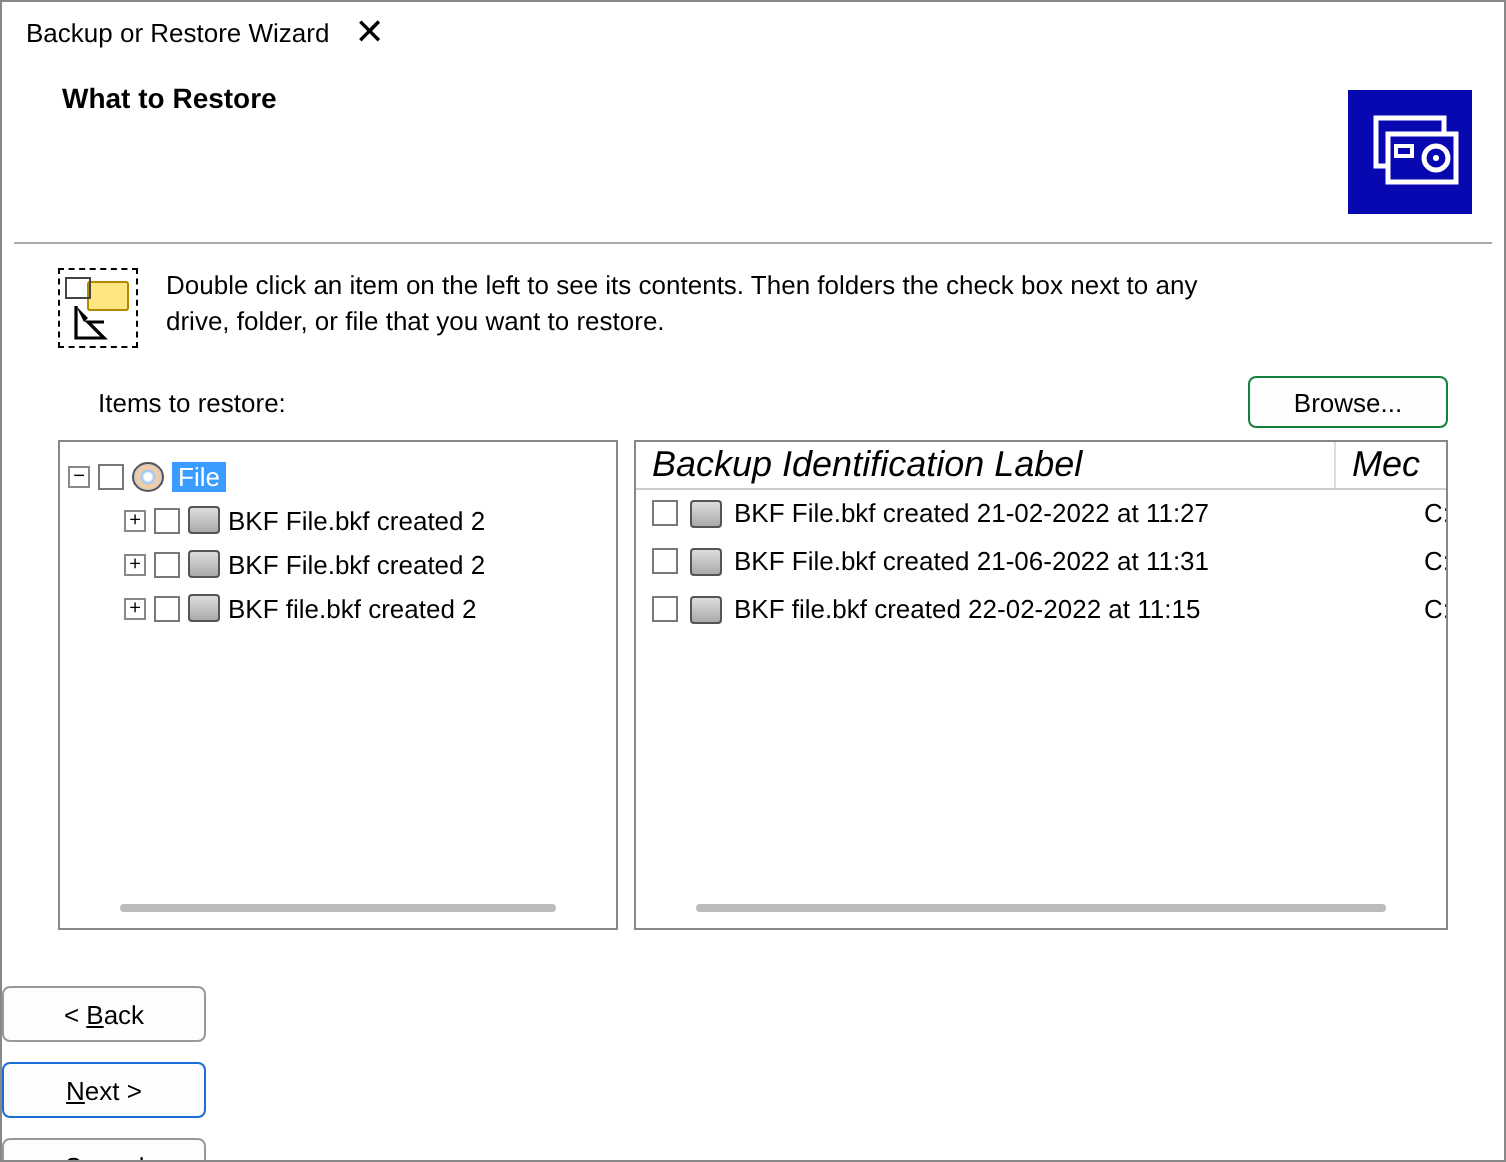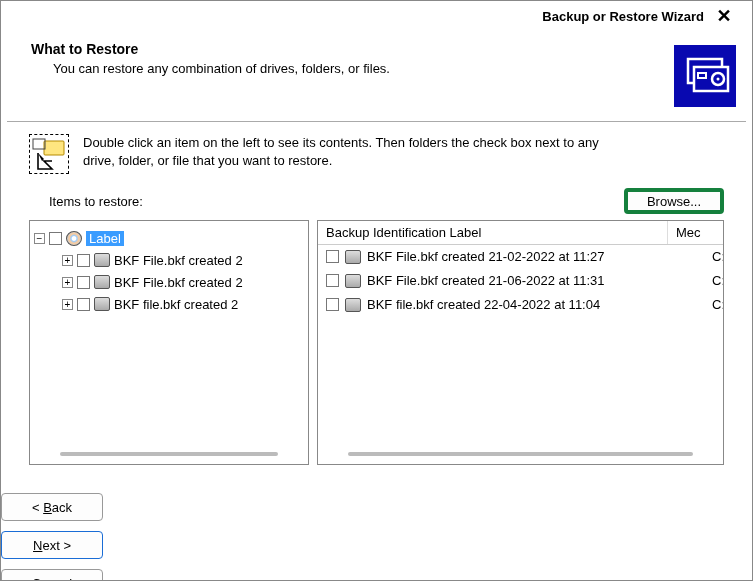--- a/index.html
+++ b/index.html
@@ -10,24 +10,23 @@
     color: #000;
     background: #fff;
     width: 753px;
     height: 581px;
     overflow: hidden;
     border: 1px solid #888;
   }
   .titlebar {
     display: flex;
     align-items: center;
-    justify-content: flex-end;
+    justify-content: flex-start;
     height: 30px;
     padding: 0 8px 0 12px;
-    font-weight: bold;
   }
   .titlebar-title { font-size: 13px; }
   .close-x {
     font-size: 18px;
     width: 40px;
     text-align: center;
     line-height: 30px;
     cursor: pointer;
   }
   .header-area {
@@ -60,21 +59,21 @@
   .instr-text { font-size: 13px; line-height: 1.4; max-width: 520px; }
   .row-label-browse {
     display: flex;
     justify-content: space-between;
     align-items: center;
     margin-top: 14px;
   }
   .items-label { font-size: 13px; margin-left: 20px; }
   .browse-btn {
     width: 100px; height: 26px;
-    border: 4px solid #15803d;
+    border: 1px solid #15803d;
     border-radius: 4px;
     background: #fdfdfd;
     font-size: 13px;
     cursor: pointer;
   }
   .panels {
     display: flex;
     gap: 8px;
     margin-top: 6px;
     height: 245px;
@@ -128,23 +127,24 @@
   .tree-label { overflow: hidden; text-overflow: clip; }
   .tree-label.sel {
     background: #3a9cff;
     color: #fff;
     padding: 0 3px;
   }
   .sub { margin-left: 28px; }
   .list-header {
     display: flex;
     border-bottom: 1px solid #ccc;
-    font-size: 13px;
+    font-size: 18px;
     height: 24px;
     align-items: center;
+    font-style: italic;
   }
   .lh-col1 { flex: 0 0 350px; padding-left: 8px; border-right: 1px solid #ddd; height: 100%; display:flex; align-items:center; }
   .lh-col2 { flex: 1; padding-left: 8px; }
   .list-body { padding: 4px 0; }
   .list-row {
     display: flex;
     align-items: flex-start;
     height: 24px;
     font-size: 13px;
   }
@@ -189,21 +189,20 @@
 </head>
 <body>
 
 <div class="titlebar">
   <div class="titlebar-title">Backup or Restore Wizard</div>
   <div class="close-x">✕</div>
 </div>
 
 <div class="header-area">
   <div class="header-title">What to Restore</div>
-  <div class="header-sub">You can restore any combination of drives, folders, or files.</div>
   <div class="header-icon">
     <svg viewBox="0 0 62 62">
       <rect x="0" y="0" width="62" height="62" fill="#0808b0"></rect>
       <rect x="14" y="14" width="34" height="24" fill="none" stroke="#fff" stroke-width="2.5"></rect>
       <rect x="20" y="22" width="34" height="24" fill="#0808b0" stroke="#fff" stroke-width="2.5"></rect>
       <circle cx="44" cy="34" r="6" fill="none" stroke="#fff" stroke-width="2.5"></circle>
       <circle cx="44" cy="34" r="1.5" fill="#fff"></circle>
       <rect x="24" y="28" width="8" height="5" fill="none" stroke="#fff" stroke-width="2"></rect>
     </svg>
   </div>
@@ -230,21 +229,21 @@
     <button class="browse-btn">Browse...</button>
   </div>
 
   <div class="panels">
     <div class="panel panel-left">
       <div class="tree">
         <div class="tree-row">
           <div class="exp">−</div>
           <div class="chk"></div>
           <div class="ficon cd"></div>
-          <div class="tree-label sel">Label</div>
+          <div class="tree-label sel">File</div>
         </div>
         <div class="sub">
           <div class="tree-row">
             <div class="exp">+</div>
             <div class="chk"></div>
             <div class="ficon disk"></div>
             <div class="tree-label">BKF File.bkf created 2</div>
           </div>
           <div class="tree-row">
             <div class="exp">+</div>
@@ -282,21 +281,21 @@
             <div class="chk"></div>
             <div class="ficon disk"></div>
             <span>BKF File.bkf created 21-06-2022 at 11:31</span>
           </div>
           <div class="lr-loc">C:\l</div>
         </div>
         <div class="list-row">
           <div class="lr-main">
             <div class="chk"></div>
             <div class="ficon disk"></div>
-            <span>BKF file.bkf created 22-04-2022 at 11:04</span>
+            <span>BKF file.bkf created 22-02-2022 at 11:15</span>
           </div>
           <div class="lr-loc">C:\l</div>
         </div>
       </div>
       <div class="hscroll"></div>
     </div>
   </div>
 
 </div>
 

